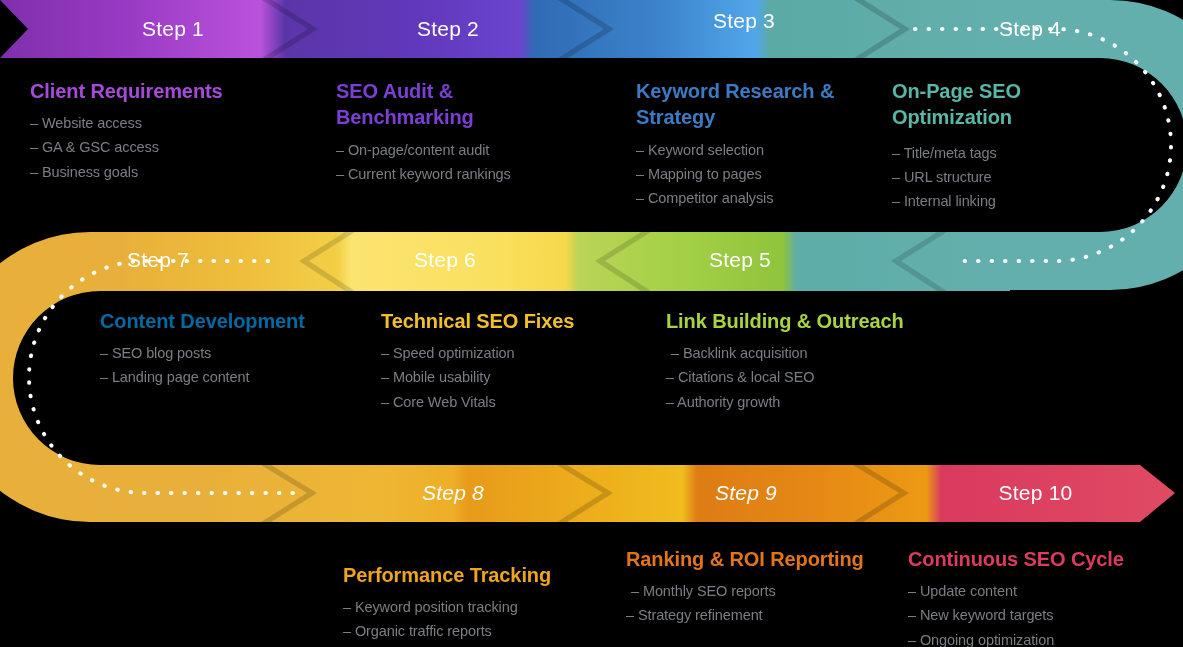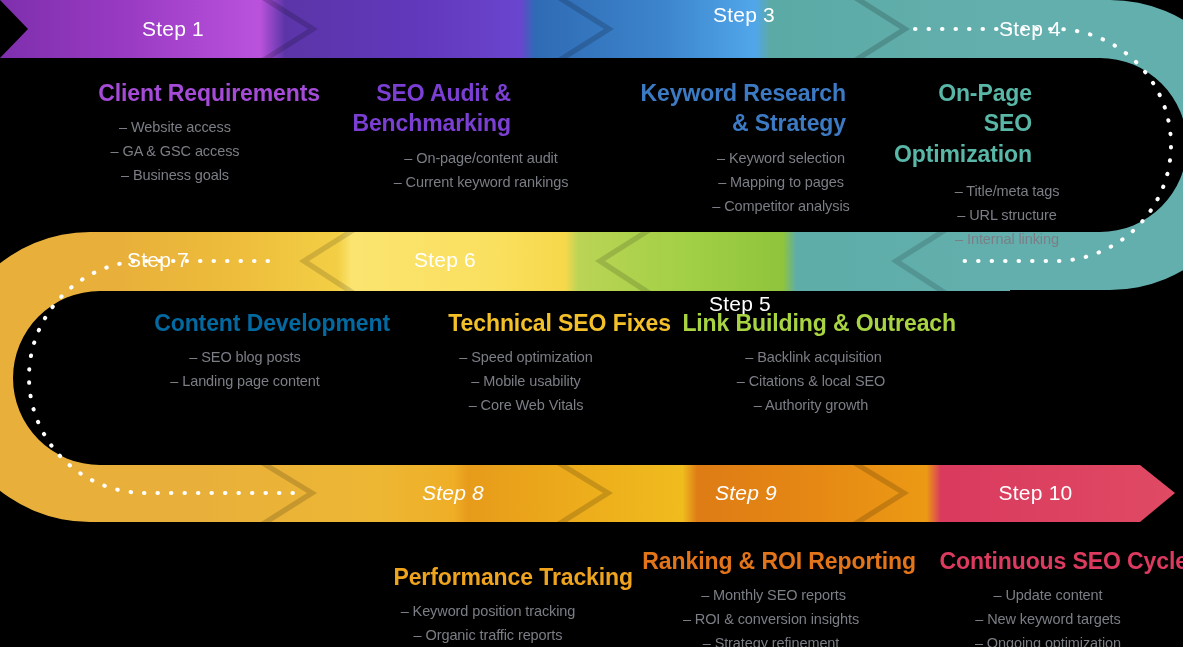--- a/index.html
+++ b/index.html
@@ -34,31 +34,29 @@
     z-index: 5;
   }
   .block {
     position: absolute;
     z-index: 6;
     width: 300px;
   }
   .block h3 {
     margin: 0 0 7px 0;
     font-family: "Liberation Sans", sans-serif;
-    font-size: 23px;
+    font-size: 20px;
     font-weight: bold;
     line-height: 1.32;
     letter-spacing: -0.1px;
-    text-align: right;
   }
   .block ul {
     list-style: none;
     margin: 0;
     padding: 0;
-    text-align: center;
   }
   .block li {
     font-family: "Liberation Sans", sans-serif;
     font-size: 14.5px;
     color: #7b7e85;
     line-height: 1.66;
     letter-spacing: -0.1px;
     white-space: nowrap;
   }
   .block li .dash {
@@ -141,26 +139,27 @@
     <path d="M 200 465 L 1140 465 L 1175 493 L 1140 522 L 200 522 Z" fill="url(#g3)"></path>
     <path d="M 271 465 L 317 493 L 271 522 L 261 522 L 307 493 L 261 465 Z" fill="#000" opacity="0.16"></path>
     <path d="M 567 465 L 613 493 L 567 522 L 557 522 L 603 493 L 557 465 Z" fill="#000" opacity="0.16"></path>
     <path d="M 863 465 L 909 493 L 863 522 L 853 522 L 899 493 L 853 465 Z" fill="#000" opacity="0.16"></path>
 
     <path d="M 915 29 L 1055 29 A 116 116 0 0 1 1055 261 L 960 261" fill="none" stroke="#FFFFFF" stroke-width="4" stroke-linecap="round" stroke-dasharray="0.5 13"></path>
     <path d="M 268 261 L 145 261 A 116 116 0 0 0 145 493 L 300 493" fill="none" stroke="#FFFFFF" stroke-width="4" stroke-linecap="round" stroke-dasharray="0.5 13"></path>
   </svg>
 
   <div class="step-label" style="left:98px;  top:17px;  width:150px;">Step 1</div>
-  <div class="step-label" style="left:669px; top:3px;  width:150px;">Step 3</div>
+  <div class="step-label" style="left:373px; top:17px;  width:150px;">Step 2</div>
+  <div class="step-label" style="left:669px; top:9px;  width:150px;">Step 3</div>
   <div class="step-label" style="left:955px; top:17px;  width:150px;">Step 4</div>
 
   <div class="step-label" style="left:83px;  top:248px; width:150px;">Step 7</div>
   <div class="step-label" style="left:370px; top:248px; width:150px;">Step 6</div>
-  <div class="step-label" style="left:665px; top:248px; width:150px;margin-top:44px;">Step 5</div>
+  <div class="step-label" style="left:665px; top:248px; width:150px;">Step 5</div>
 
   <div class="step-label" style="left:378px; top:481px; width:150px;font-style:italic;">Step 8</div>
   <div class="step-label" style="left:671px; top:481px; width:150px;font-style:italic;">Step 9</div>
   <div class="step-label" style="left:958px; top:481px; width:155px;">Step 10</div>
 
   <div class="block" style="left:30px; top:78px; width:290px;">
     <h3 style="color:#A64BD8">Client Requirements</h3>
     <ul>
       <li><span class="dash">–</span> <span>Website access</span></li>
       <li><span class="dash">–</span> <span>GA &amp; GSC access</span></li>
@@ -226,21 +225,20 @@
       <li><span class="dash">–</span> <span>Keyword position tracking</span></li>
       <li><span class="dash">–</span> <span>Organic traffic reports</span></li>
       <li><span class="dash">–</span> <span>GSC &amp; GA insights</span></li>
     </ul>
   </div>
 
   <div class="block" style="left:626px; top:546px; width:290px;">
     <h3 style="color:#E2741A">Ranking &amp; ROI Reporting</h3>
     <ul>
       <li style="padding-left:5px"><span class="dash">–</span> <span>Monthly SEO reports</span></li>
-      <li><span class="dash">–</span> <span>ROI &amp; conversion insights</span></li>
       <li><span class="dash">–</span> <span>Strategy refinement</span></li>
     </ul>
   </div>
 
   <div class="block" style="left:908px; top:546px; width:280px;">
     <h3 style="color:#DD3A60">Continuous SEO Cycle</h3>
     <ul>
       <li><span class="dash">–</span> <span>Update content</span></li>
       <li><span class="dash">–</span> <span>New keyword targets</span></li>
       <li><span class="dash">–</span> <span>Ongoing optimization</span></li>

